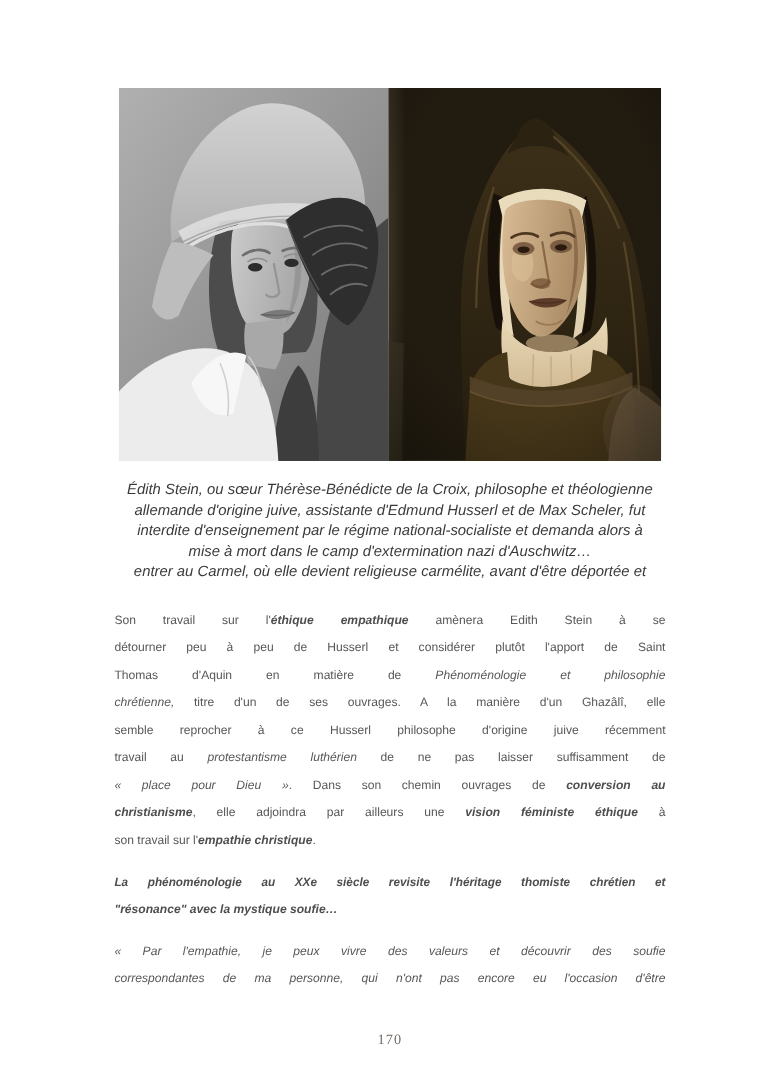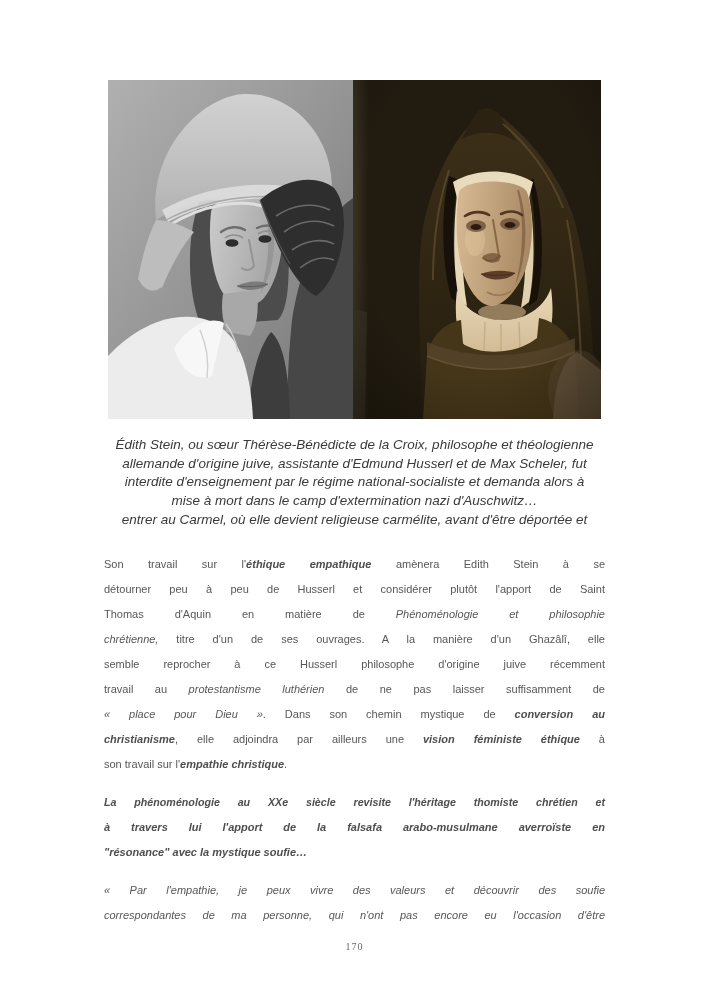--- a/index.html
+++ b/index.html
@@ -27,21 +27,21 @@
   }
   .para + .para{margin-top:13px;}
   .line{line-height:25px;white-space:nowrap;}
   .line.just{text-align:justify;text-align-last:justify;}
   .it{font-style:italic;}
   .bi{font-style:italic;font-weight:bold;color:#4e4e4e;}
   .page-footer{
     position:absolute;left:0;top:936px;width:709px;text-align:center;
   }
   .page-num{
-    font-family:"Liberation Serif",serif;font-size:10px;
+    font-family:"Liberation Serif",serif;font-size:13px;
     color:#6f6a64;letter-spacing:1px;
   }
 </style>
 </head>
 <body>
 
 <div class="page">
 
   <figure style="margin:0">
     <div class="photos">
@@ -160,27 +160,26 @@
   </figure>
 
   <main class="body-text">
       <div class="para">
         <div class="line just"><span>Son travail sur l'</span><span class="bi">éthique empathique</span><span> amènera Edith Stein à se</span></div>
         <div class="line just"><span>détourner peu à peu de Husserl et considérer plutôt l'apport de Saint</span></div>
         <div class="line just"><span>Thomas d'Aquin en matière de </span><span class="it">Phénoménologie et philosophie</span></div>
         <div class="line just"><span class="it">chrétienne,</span><span> titre d'un de ses ouvrages. A la manière d'un Ghazâlî, elle</span></div>
         <div class="line just"><span>semble reprocher à ce Husserl philosophe d'origine juive récemment</span></div>
         <div class="line just"><span>travail au </span><span class="it">protestantisme luthérien</span><span> de ne pas laisser suffisamment de</span></div>
-        <div class="line just"><span class="it">« place pour Dieu »</span><span>. Dans son chemin mystique de </span><span class="bi">conversion au</span></div>
+        <div class="line just"><span class="it">« place pour Dieu »</span><span>. Dans son chemin ouvrages de </span><span class="bi">conversion au</span></div>
         <div class="line just"><span class="bi">christianisme</span><span>, elle adjoindra par ailleurs une </span><span class="bi">vision féministe éthique</span><span> à</span></div>
         <div class="line"><span>son travail sur l'</span><span class="bi">empathie christique</span><span>.</span></div>
       </div>
       <div class="para">
         <div class="line just" style="transform: scaleX(0.972816); transform-origin: 0px 50%; width: 102.794%;"><span class="bi">La phénoménologie au XXe siècle revisite l'héritage thomiste chrétien et</span></div>
-        <div class="line just"><span class="bi">à travers lui l'apport de la falsafa arabo-musulmane averroïste en</span></div>
         <div class="line"><span class="bi">"résonance" avec la mystique soufie…</span></div>
       </div>
       <div class="para">
         <div class="line just"><span class="it">« Par l'empathie, je peux vivre des valeurs et découvrir des soufie</span></div>
         <div class="line just"><span class="it">correspondantes de ma personne, qui n'ont pas encore eu l'occasion d'être</span></div>
       </div>
     </main>
 
   <footer class="page-footer">
     <span class="page-num">170</span>

